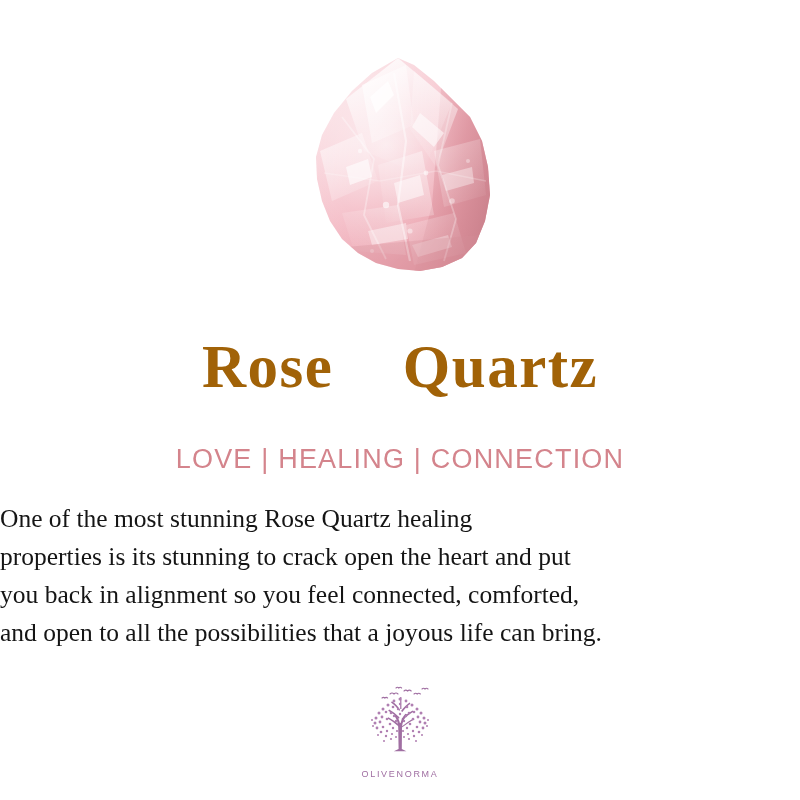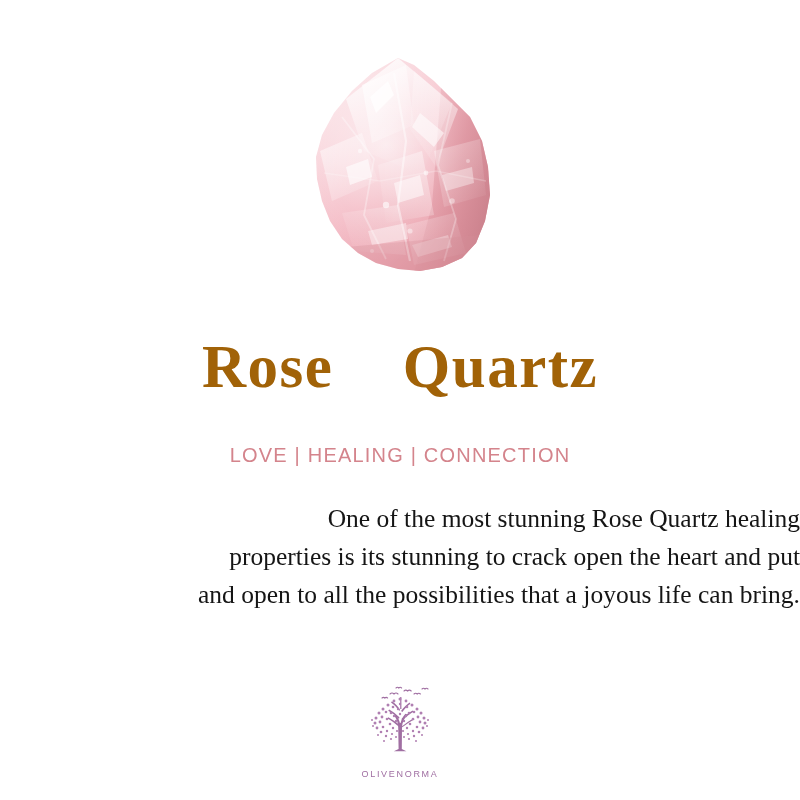--- a/index.html
+++ b/index.html
@@ -62,34 +62,34 @@
   }
 
   
   .subtitle {
     position: absolute;
     left: 0;
     top: 444px;
     width: 800px;
     text-align: center;
     font-family: "Liberation Sans", "DejaVu Sans", sans-serif;
-    font-size: 20px;
+    font-size: 27px;
     font-weight: 400;
     color: #d4848c;
     letter-spacing: 1.2px;
     white-space: pre;
   }
 
   
   .body-copy {
     position: absolute;
     left: 0;
     top: 500px;
     width: 800px;
-    text-align: right;
+    text-align: left;
     font-family: "Liberation Serif", "DejaVu Serif", serif;
     font-size: 25.5px;
     line-height: 38px;
     color: #151515;
   }
   .body-copy .bline {
     display: block;
     white-space: pre;
   }
 
@@ -213,20 +213,21 @@
     </div>
   </div>
 
   <div class="title">Rose  Quartz</div>
 
   <div class="subtitle">LOVE | HEALING | CONNECTION</div>
 
   <div class="body-copy">
     <span class="bline">One of the most stunning Rose Quartz healing</span>
     <span class="bline">properties is its stunning to crack open the heart and put</span>
+    <span class="bline">you back in alignment so you feel connected, comforted,</span>
     <span class="bline">and open to all the possibilities that a joyous life can bring.</span>
   </div>
 
   <div class="logo-block">
     <svg class="logo-mark" viewBox="0 0 80 72" xmlns="http://www.w3.org/2000/svg">
       <g fill="#a06fa2">
 
         <path d="M38.6 66 L38.2 44 C38.2 40 36.6 36 34.2 32.6 L36.4 32 C38.2 35 39.4 37.6 39.9 40
                  L40.6 40 C41.2 37 42.8 33.8 45.4 30.8 L47.2 31.6 C44.2 35.4 42.2 39.6 42 44 L41.8 66
                  L46.4 68.2 L33.8 68.2 Z"></path>

